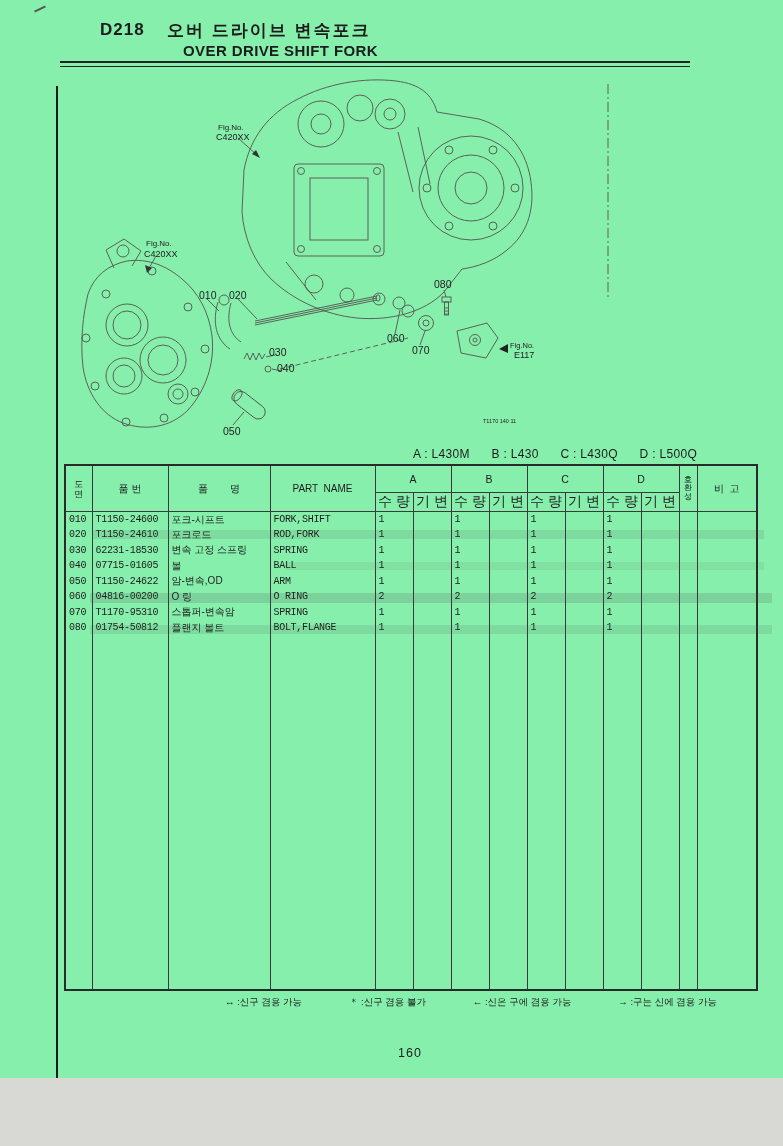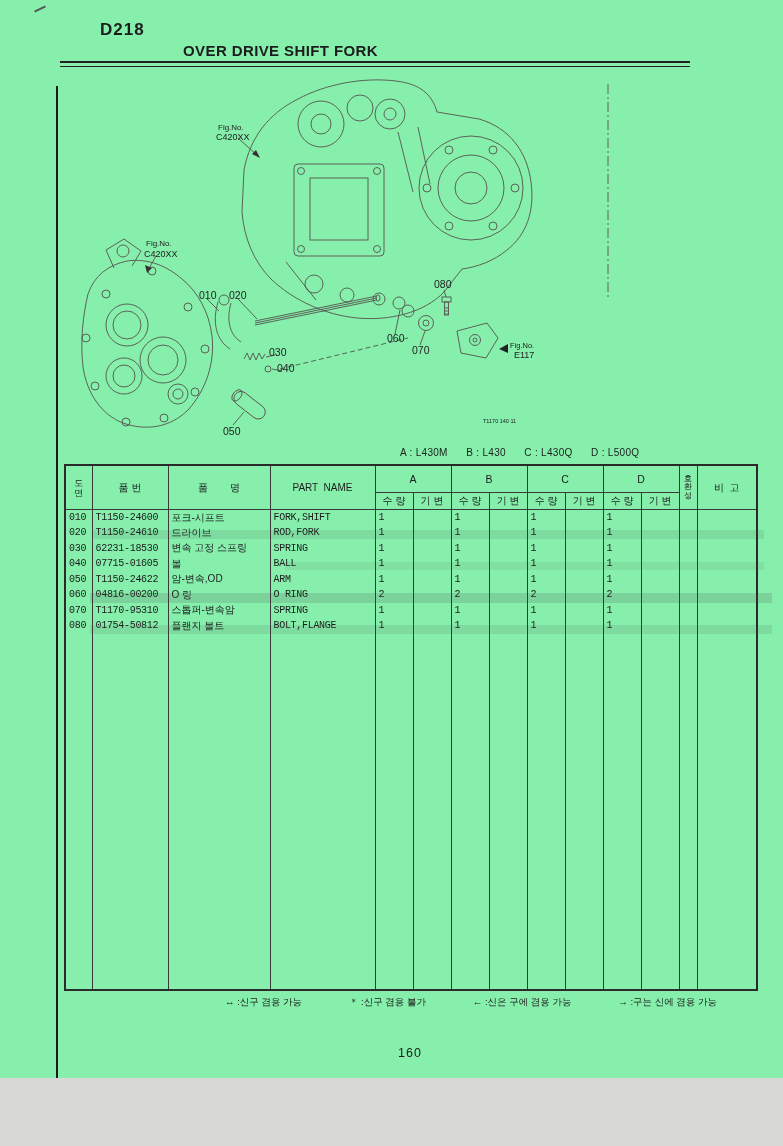--- a/index.html
+++ b/index.html
@@ -21,30 +21,30 @@
   .bottom-bar{position:absolute;left:28px;top:1134px;width:755px;height:9px;background:#141414;border-radius:2px;}
   .bottom-blob{position:absolute;left:596px;top:1123px;width:172px;height:15px;background:rgba(25,25,25,0.55);filter:blur(2px);border-radius:4px;}
   .streak{position:absolute;pointer-events:none;background:rgba(70,70,68,0.12);z-index:5;}
   .s1{left:92px;top:530px;width:672px;height:9px;}
   .s2{left:285px;top:562px;width:479px;height:8px;background:rgba(70,70,68,0.08);}
   .s3{left:90px;top:593px;width:682px;height:10px;background:rgba(70,70,68,0.16);}
   .s4{left:90px;top:625px;width:682px;height:9px;}
   
   .diagram{position:absolute;left:58px;top:72px;}
   
-  .models-line{position:absolute;left:400px;top:447px;width:310px;text-align:left;font-size:10px;white-space:pre;letter-spacing:0.3px;}
+  .models-line{position:absolute;left:400px;top:447px;width:310px;text-align:center;font-size:12px;white-space:pre;letter-spacing:0.3px;}
   
   .table-wrap{position:absolute;left:64px;top:464px;width:697px;height:527px;}
   table.parts{border-collapse:collapse;width:694px;height:527px;table-layout:fixed;border:2px solid #2a2a2a;}
   table.parts th{border:1px solid #3a3a3a;font-weight:normal;white-space:pre;text-align:center;padding:0 1px;overflow:hidden;}
   table.parts td{border-left:1px solid #3a3a3a;border-right:1px solid #3a3a3a;padding:0 3px;white-space:nowrap;overflow:hidden;vertical-align:middle;}
   th.vhead{font-size:9px;line-height:10px;}
   th.compat-h{font-size:8px;line-height:8.5px;padding:0;}
   th.group{font-size:10.5px;height:26px;}
-  th.sub{font-size:10px;height:16px;}
+  th.sub{font-size:14px;height:16px;}
   th.texthead{font-size:10px;}
   tr.data{height:15.5px;}
   tr.data td{font-size:10px;}
   td.num{font-family:"Liberation Mono","DejaVu Sans Mono",monospace;font-size:9.5px;letter-spacing:-0.3px;}
   td.kr{font-size:9.5px;margin-top:40px;}
   td.q{padding-left:7px;font-family:"Liberation Mono","DejaVu Sans Mono",monospace;font-size:9.5px;}
   tr.filler td{height:auto;}
   
   .legend{position:absolute;left:225px;top:996px;width:492px;display:flex;justify-content:space-between;font-size:9.5px;}
   .page-number{position:absolute;left:30px;top:1046px;width:760px;text-align:center;font-size:12.5px;letter-spacing:1px;}
@@ -55,20 +55,21 @@
   .thin{stroke-width:0.6;}
 </style>
 </head>
 <body>
 
 <div class="page">
 
   <div class="corner-mark"></div>
 
   <div class="doc-code">D218</div>
+  <div class="title-kr">오버 드라이브 변속포크</div>
   <div class="title-en">OVER DRIVE SHIFT FORK</div>
   <div class="rule rule-1"></div>
   <div class="rule rule-2"></div>
 
   <div class="left-edge-line"></div>
 
   <svg class="diagram" width="565" height="378" viewBox="0 0 565 378">
 
     <line x1="550" y1="12" x2="550" y2="228" stroke-dasharray="10 3 2 3"></line>
 
@@ -264,21 +265,21 @@
         <td class="q">1</td>
             <td></td>
         <td class="q">1</td>
             <td></td>
         <td></td>
             <td></td>
       </tr>
       <tr class="data">
         <td class="num">020</td>
         <td class="num">T1150-24610</td>
-        <td class="kr">드라이브</td>
+        <td class="kr">포크로드</td>
         <td class="num">ROD,FORK</td>
         <td class="q">1</td>
             <td></td>
         <td class="q">1</td>
             <td></td>
         <td class="q">1</td>
             <td></td>
         <td class="q">1</td>
             <td></td>
         <td></td>

